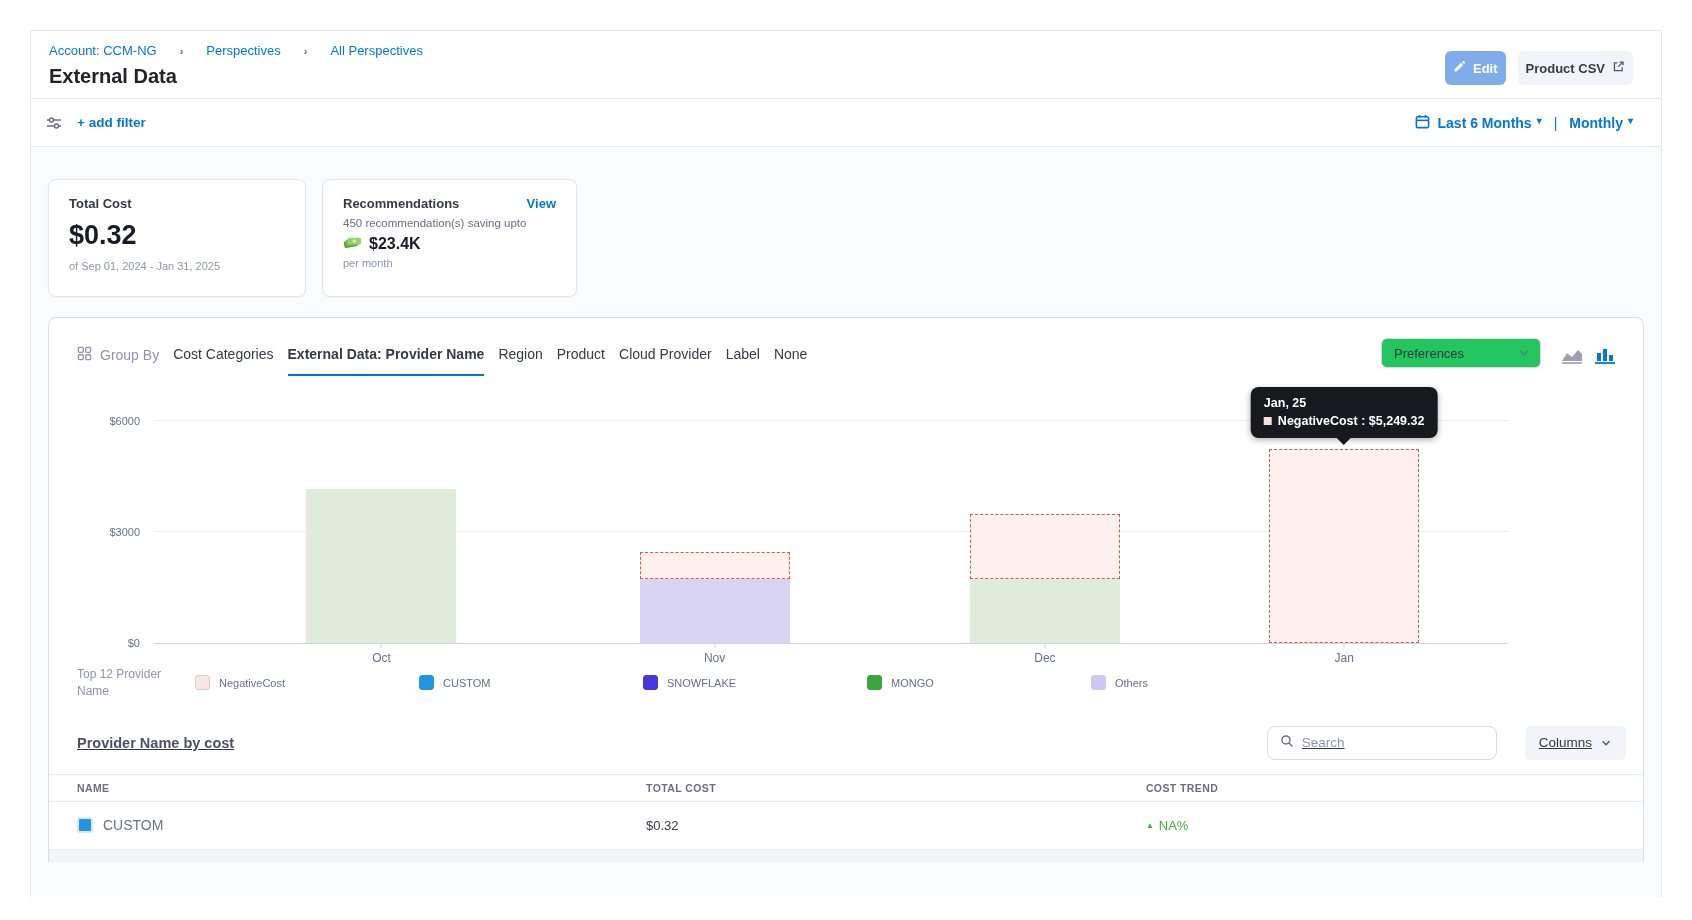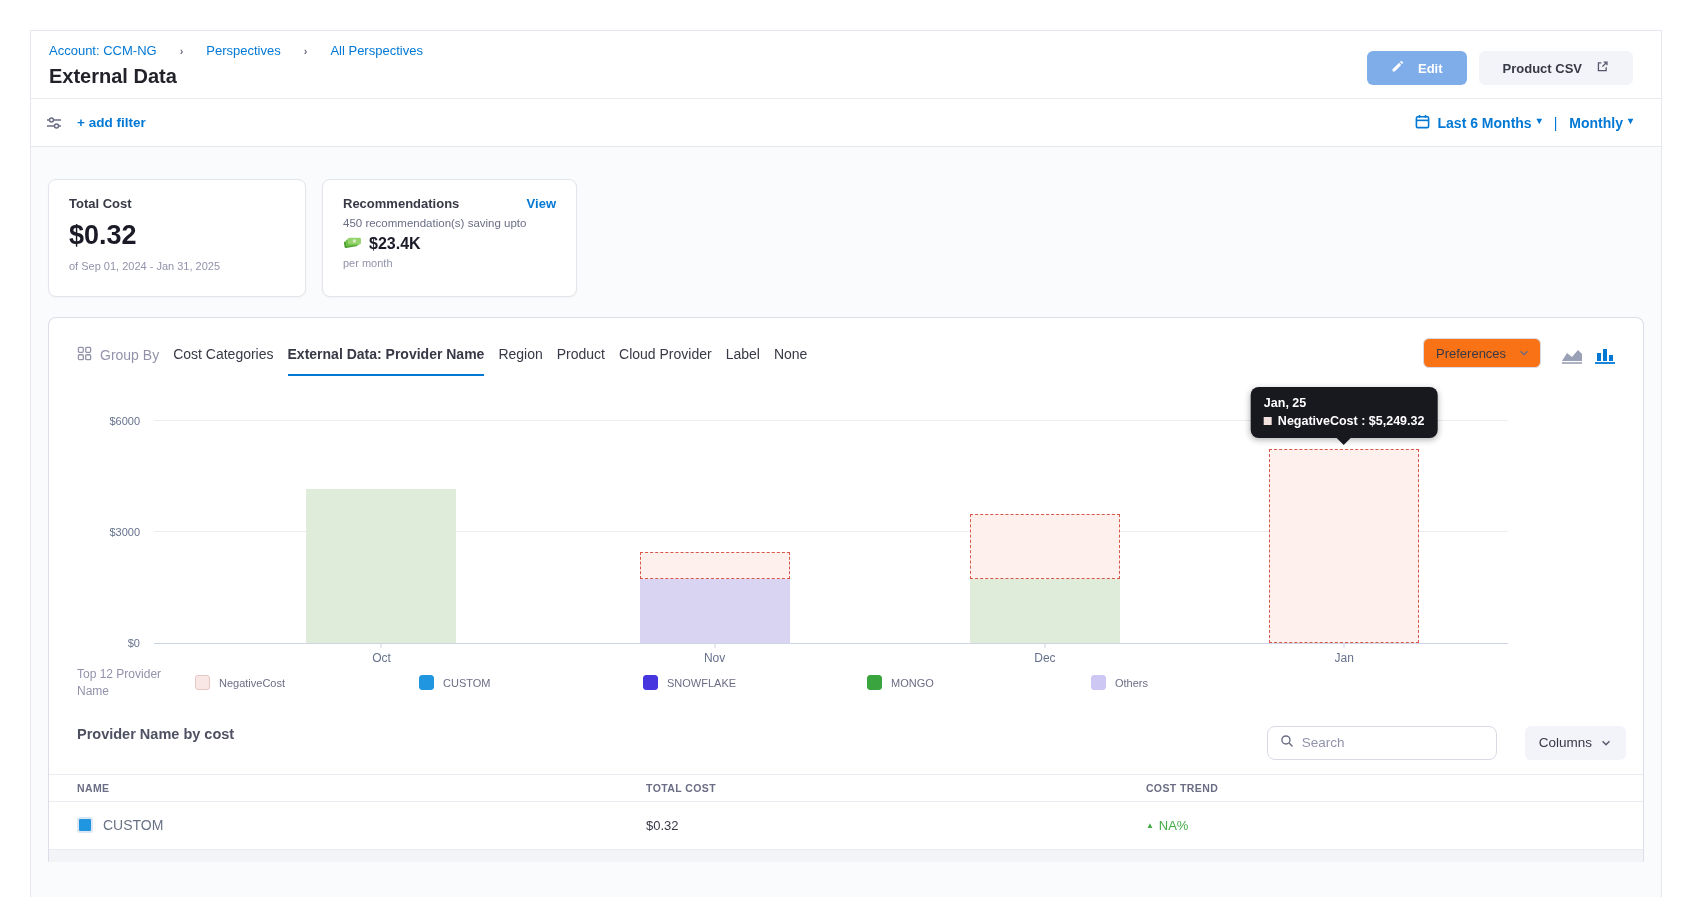--- a/index.html
+++ b/index.html
@@ -9,21 +9,21 @@
     background:#ffffff; overflow:hidden; }
 
   
   .page-header { display:flex; justify-content:space-between; align-items:flex-start;
     padding:12px 28px 10px 18px; border-bottom:1px solid #e8e8ef; }
   .breadcrumb { font-size:13px; color:#0278d5; display:flex; align-items:center; gap:23px; }
   .crumb { cursor:pointer; }
   .crumb-sep { color:#6b6d85; font-size:11px; font-weight:bold; }
   .page-title { font-size:20px; font-weight:700; color:#22222a; margin-top:7px; }
   .header-actions { display:flex; gap:12px; margin-top:8px; }
-  .btn { display:inline-flex; align-items:center; gap:14px; height:34px; padding:0 24px;
+  .btn { display:inline-flex; align-items:center; gap:7px; height:34px; padding:0 8px;
     border:none; border-radius:6px; font-size:13px; font-weight:700; cursor:pointer;
     font-family:"Liberation Sans", sans-serif; }
   .btn-edit { background:#7fadea; color:#ffffff; }
   .btn-export { background:#f3f3fa; color:#383946; }
 
   
   .filter-bar { display:flex; align-items:center; height:48px; padding:0 28px 0 14px;
     border-bottom:1px solid #e8e8ef; gap:14px; }
   .add-filter { color:#0278d5; font-size:13.5px; font-weight:700; cursor:pointer; text-decoration:none; }
   .fspacer { flex:1; }
@@ -53,23 +53,23 @@
   
   .main-card { margin-top:20px; background:#ffffff; border:1px solid #dcdde8;
     border-bottom:none; border-radius:8px 8px 0 0; }
   .groupby-row { display:flex; align-items:flex-end; padding:20px 28px 0; gap:14px; }
   .groupby-label { display:flex; align-items:center; gap:8px; color:#9293ab; font-size:14px;
     padding-bottom:12px; }
   .tab { font-size:14px; color:#383946; padding-bottom:12px; border-bottom:2px solid transparent;
     cursor:pointer; white-space:nowrap; }
   .tab.active { font-weight:700; border-bottom-color:#0278d5; }
   .gspacer { flex:1; }
-  .pref-select { display:flex; align-items:center; justify-content:space-between; width:118px;
+  .pref-select { display:flex; align-items:center; justify-content:space-between; width:160px;
     height:30px; border:1px solid #d9dae5; border-radius:6px; padding:0 10px 0 12px;
-    font-size:13px; color:#383946; margin-bottom:8px; cursor:pointer; background:#f97316; }
+    font-size:13px; color:#383946; margin-bottom:8px; cursor:pointer; background:#22c55e; }
   .chart-type-icons { display:flex; gap:12px; align-items:center; margin:0 0 12px 6px; }
   .ct-icon { cursor:pointer; display:inline-flex; }
 
   
   .chart { position:relative; margin:46px 135px 0 0; padding-left:105px; }
   .plot { position:relative; height:222px; border-bottom:1px solid #ccd5e6; }
   .gridline { position:absolute; left:0; right:0; height:1px; background:#ebedf3; }
   .ylabel { position:absolute; right:calc(100% + 14px); transform:translateY(-50%);
     font-size:11px; color:#66718c; white-space:nowrap; }
   .chart-bar { position:absolute; bottom:0; width:150px; transform:translateX(-50%); }
@@ -89,21 +89,21 @@
 
   
   .legend-row { display:flex; align-items:center; padding:22px 28px 0; }
   .legend-title { width:100px; font-size:12px; color:#9293ab; line-height:1.4; flex:none; }
   .legend-items { display:flex; flex:1; margin-left:18px; }
   .legend-item { display:flex; align-items:center; gap:9px; width:224px; cursor:pointer; }
   .legend-swatch { width:15px; height:15px; border-radius:3px; border:1px solid transparent; }
   .legend-label { font-size:11px; color:#6b6d85; }
 
   
-  .table-head-row { display:flex; padding:26px 17px 14px 28px; }
+  .table-head-row { display:flex; align-items:center; padding:26px 17px 14px 28px;text-decoration:underline; }
   .table-title { font-size:14.5px; font-weight:700; color:#4f5162; }
   .tspacer { flex:1; }
   .search-box { display:flex; align-items:center; width:230px; height:34px;
     border:1px solid #d9dae5; border-radius:8px; padding:0 12px; gap:8px; background:#fff; }
   .search-box input { border:none; outline:none; font-size:13.5px; color:#383946; width:100%;
     font-family:"Liberation Sans", sans-serif; background:transparent; }
   .search-box input::placeholder { color:#9293ab; }
   .columns-btn { display:flex; align-items:center; gap:8px; height:34px; padding:0 14px;
     margin-left:28px; background:#f3f3fa; border:none; border-radius:6px; font-size:13.5px;
     color:#383946; cursor:pointer; font-family:"Liberation Sans", sans-serif; }

